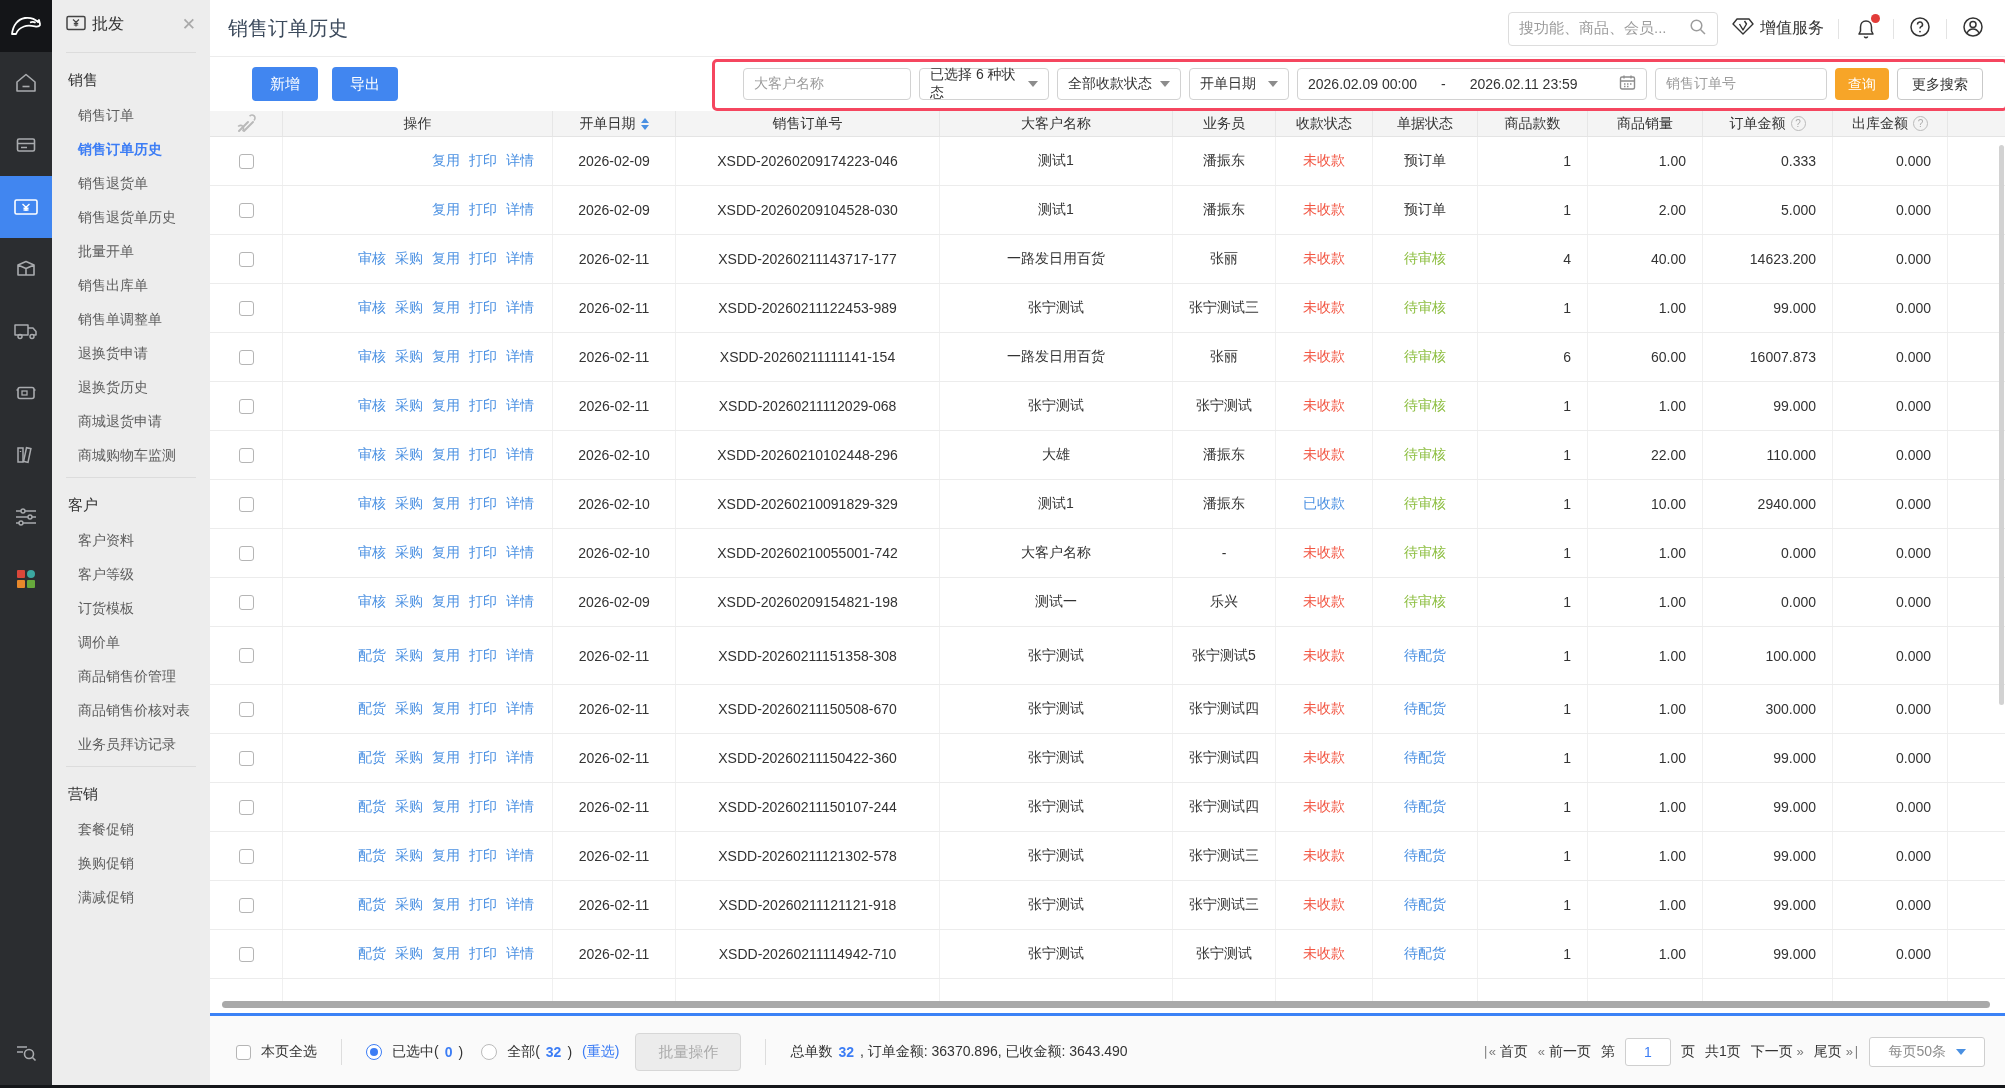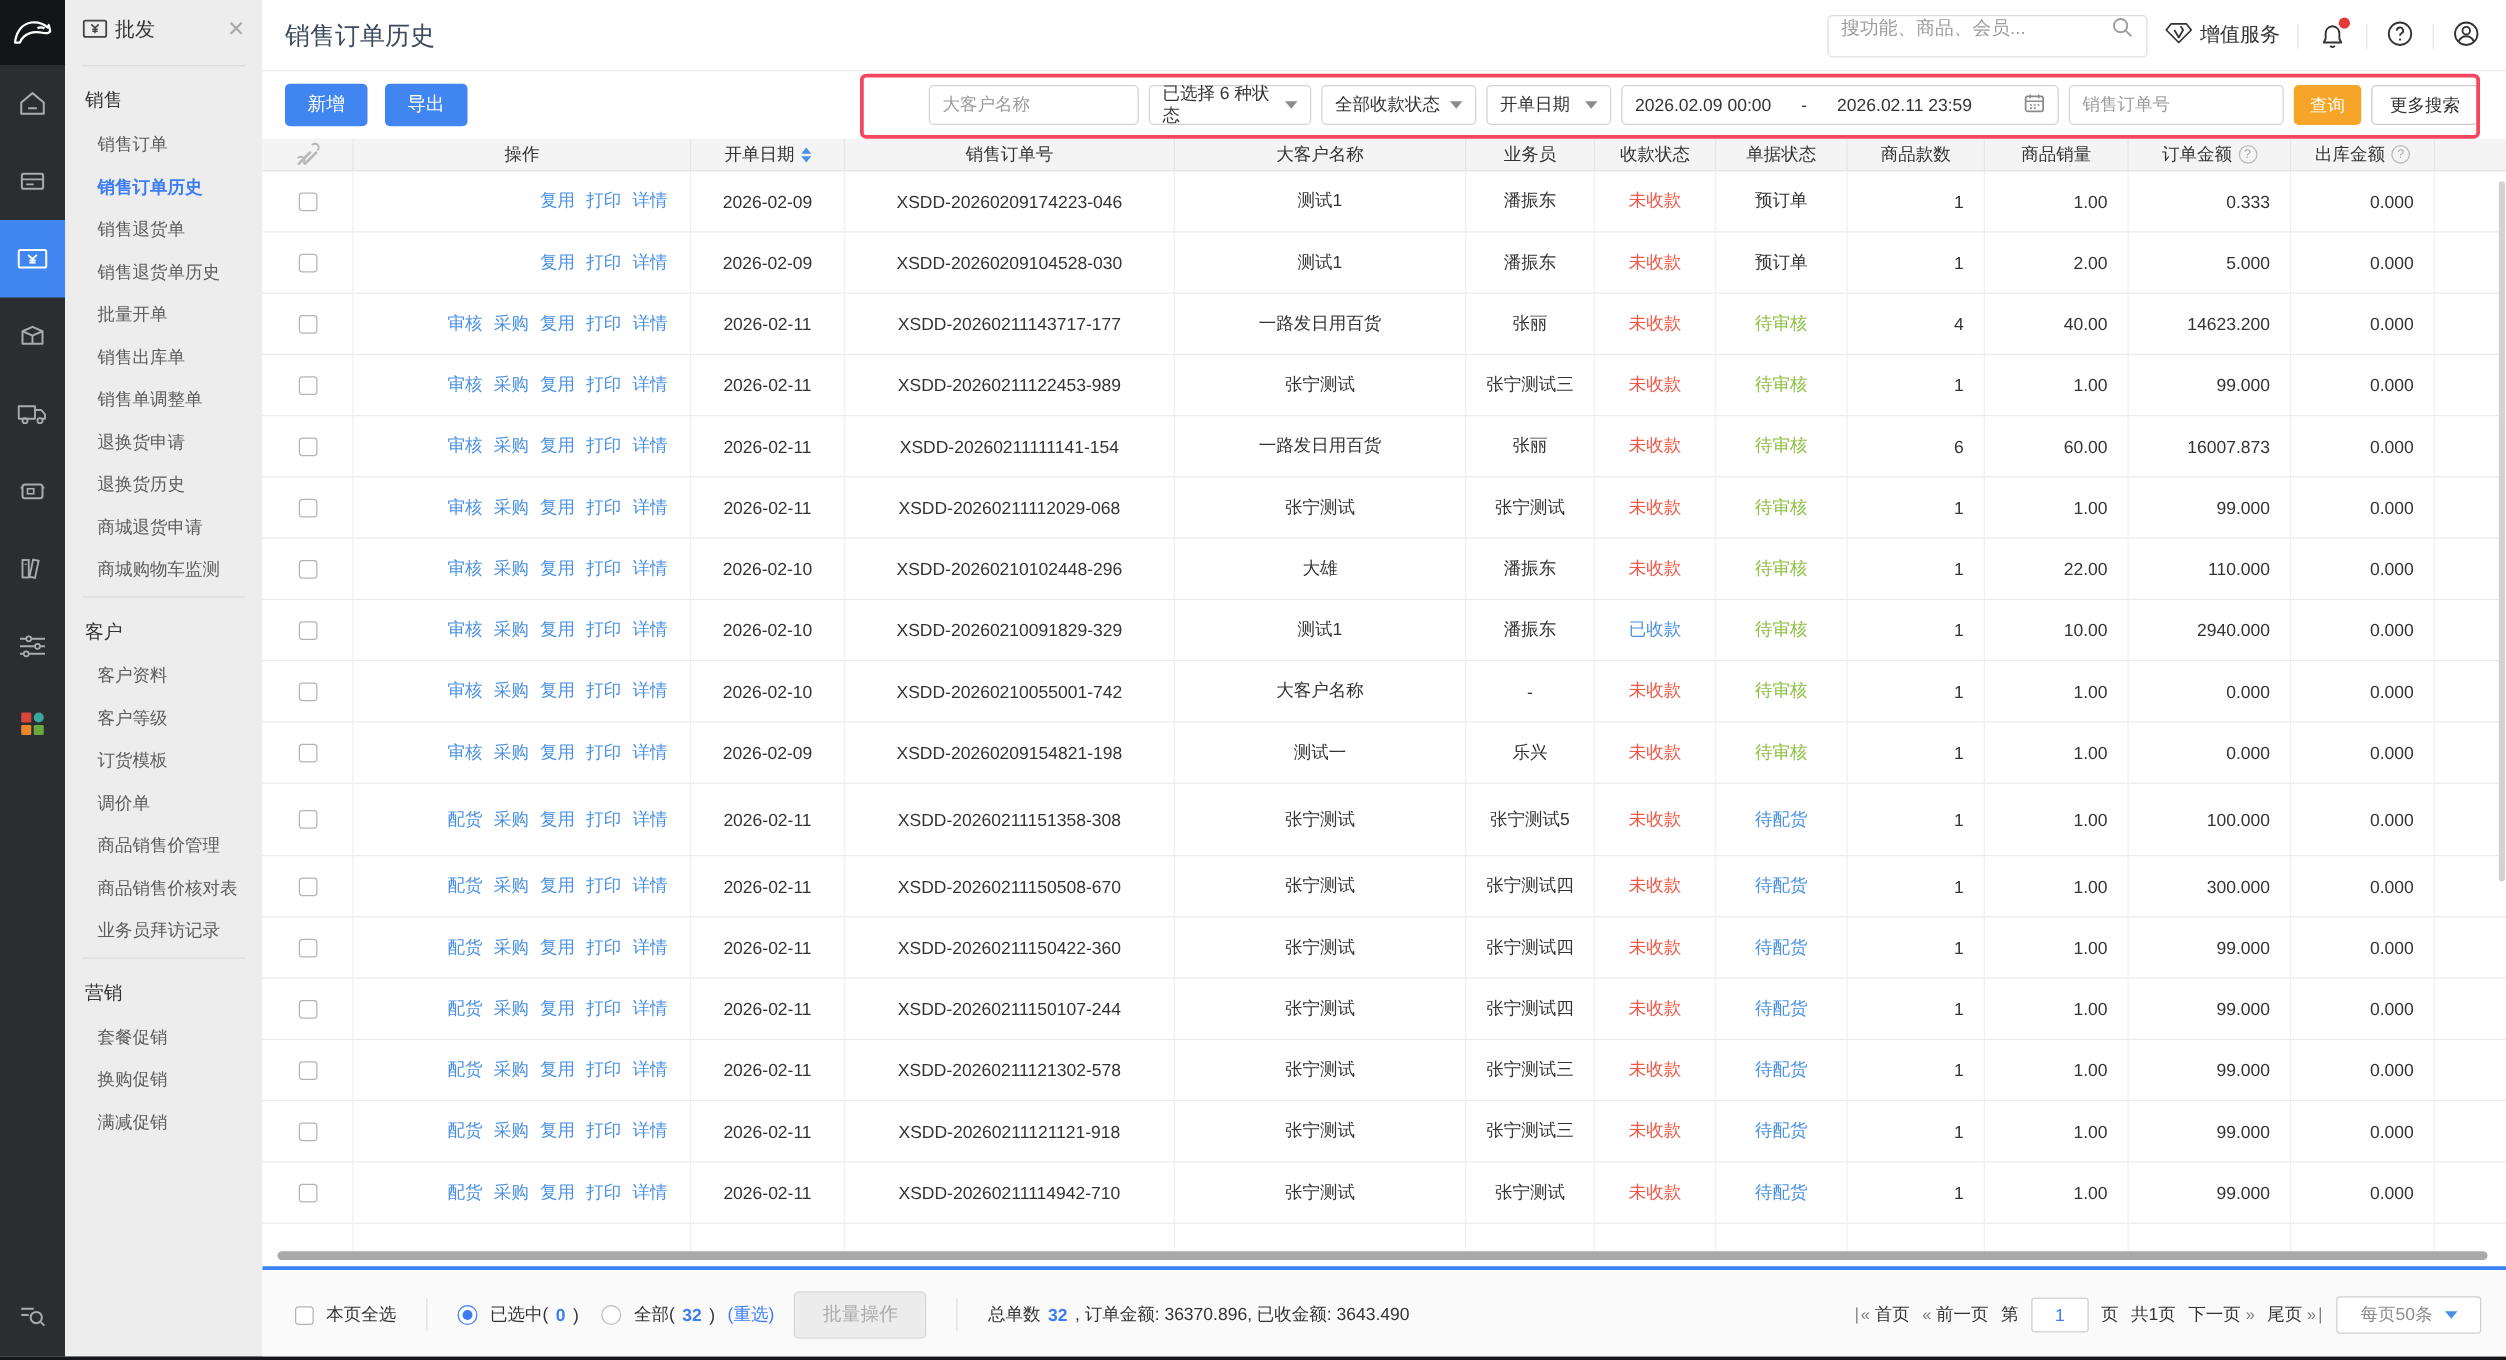--- a/index.html
+++ b/index.html
@@ -25,29 +25,29 @@
   .sb-section { font-size:15px; color:#333; padding:10px 16px 9px 16px; }
   .sb-item { font-size:14px; color:#5d5d5d; padding:8px 16px 8px 26px; white-space:nowrap; cursor:pointer; }
   .sb-item.active { color:#3c7df5; font-weight:bold; }
 
   
   .main { position:absolute; left:210px; top:0; width:1795px; height:1088px; background:#fff; }
 
   .topbar { position:relative; height:57px; border-bottom:1px solid #ececec; display:flex; align-items:center; }
   .page-title { font-size:20px; color:#3c4a5c; margin-left:18px; }
   .top-right { position:absolute; right:20px; top:0; height:57px; display:flex; align-items:center; gap:14px; }
-  .top-search { width:256px; height:34px; border:1px solid #ddd; border-radius:4px; display:flex; align-items:flex-start; padding:0 10px; }
+  .top-search { width:210px; height:34px; border:1px solid #ddd; border-radius:4px; display:flex; align-items:center; padding:0 10px; }
   .top-search .ph { color:#9c9c9c; font-size:15px; flex:1; }
   .vas { display:flex; align-items:center; gap:6px; font-size:16px; color:#333; }
   .tdiv { width:1px; height:20px; background:#e3e3e3; }
   .bell-wrap { position:relative; width:26px; height:26px; display:flex; align-items:center; justify-content:center; }
   .bell-dot { position:absolute; right:-1px; top:-2px; width:9px; height:9px; border-radius:50%; background:#e23c39; }
 
   
-  .toolbar { position:relative; height:54px; }
+  .toolbar { position:relative; height:54px;margin-left:24px; }
   .btn-blue { display:inline-block; height:34px; line-height:34px; padding:0 18px; background:#4186f0; color:#fff; font-size:15px; border-radius:4px; margin-top:10px; cursor:pointer; }
   .btn-blue + .btn-blue { margin-left:10px; }
   .toolbar-left { padding-left:18px; }
   .annotation { position:absolute; left:478px; top:2px; width:1296px; height:52px; border:3px solid #f5465f; border-radius:5px; pointer-events:none; z-index:5; }
   .filters { position:absolute; right:22px; top:11px; display:flex; align-items:center; gap:8px; }
   .f-input { height:32px; border:1px solid #d2d2d2; border-radius:4px; display:flex; align-items:center; padding:0 10px; background:#fff; }
   .f-input .ph { color:#9c9c9c; font-size:14px; }
   .f-select { height:32px; border:1px solid #d2d2d2; border-radius:4px; display:flex; align-items:center; justify-content:space-between; padding:0 10px; background:#fff; cursor:pointer; }
   .caret { width:0; height:0; border-left:5px solid transparent; border-right:5px solid transparent; border-top:6px solid #8c8c8c; margin-left:8px; }
   .f-dates { height:32px; border:1px solid #d2d2d2; border-radius:4px; display:flex; align-items:center; padding:0 10px; gap:24px; background:#fff; }

